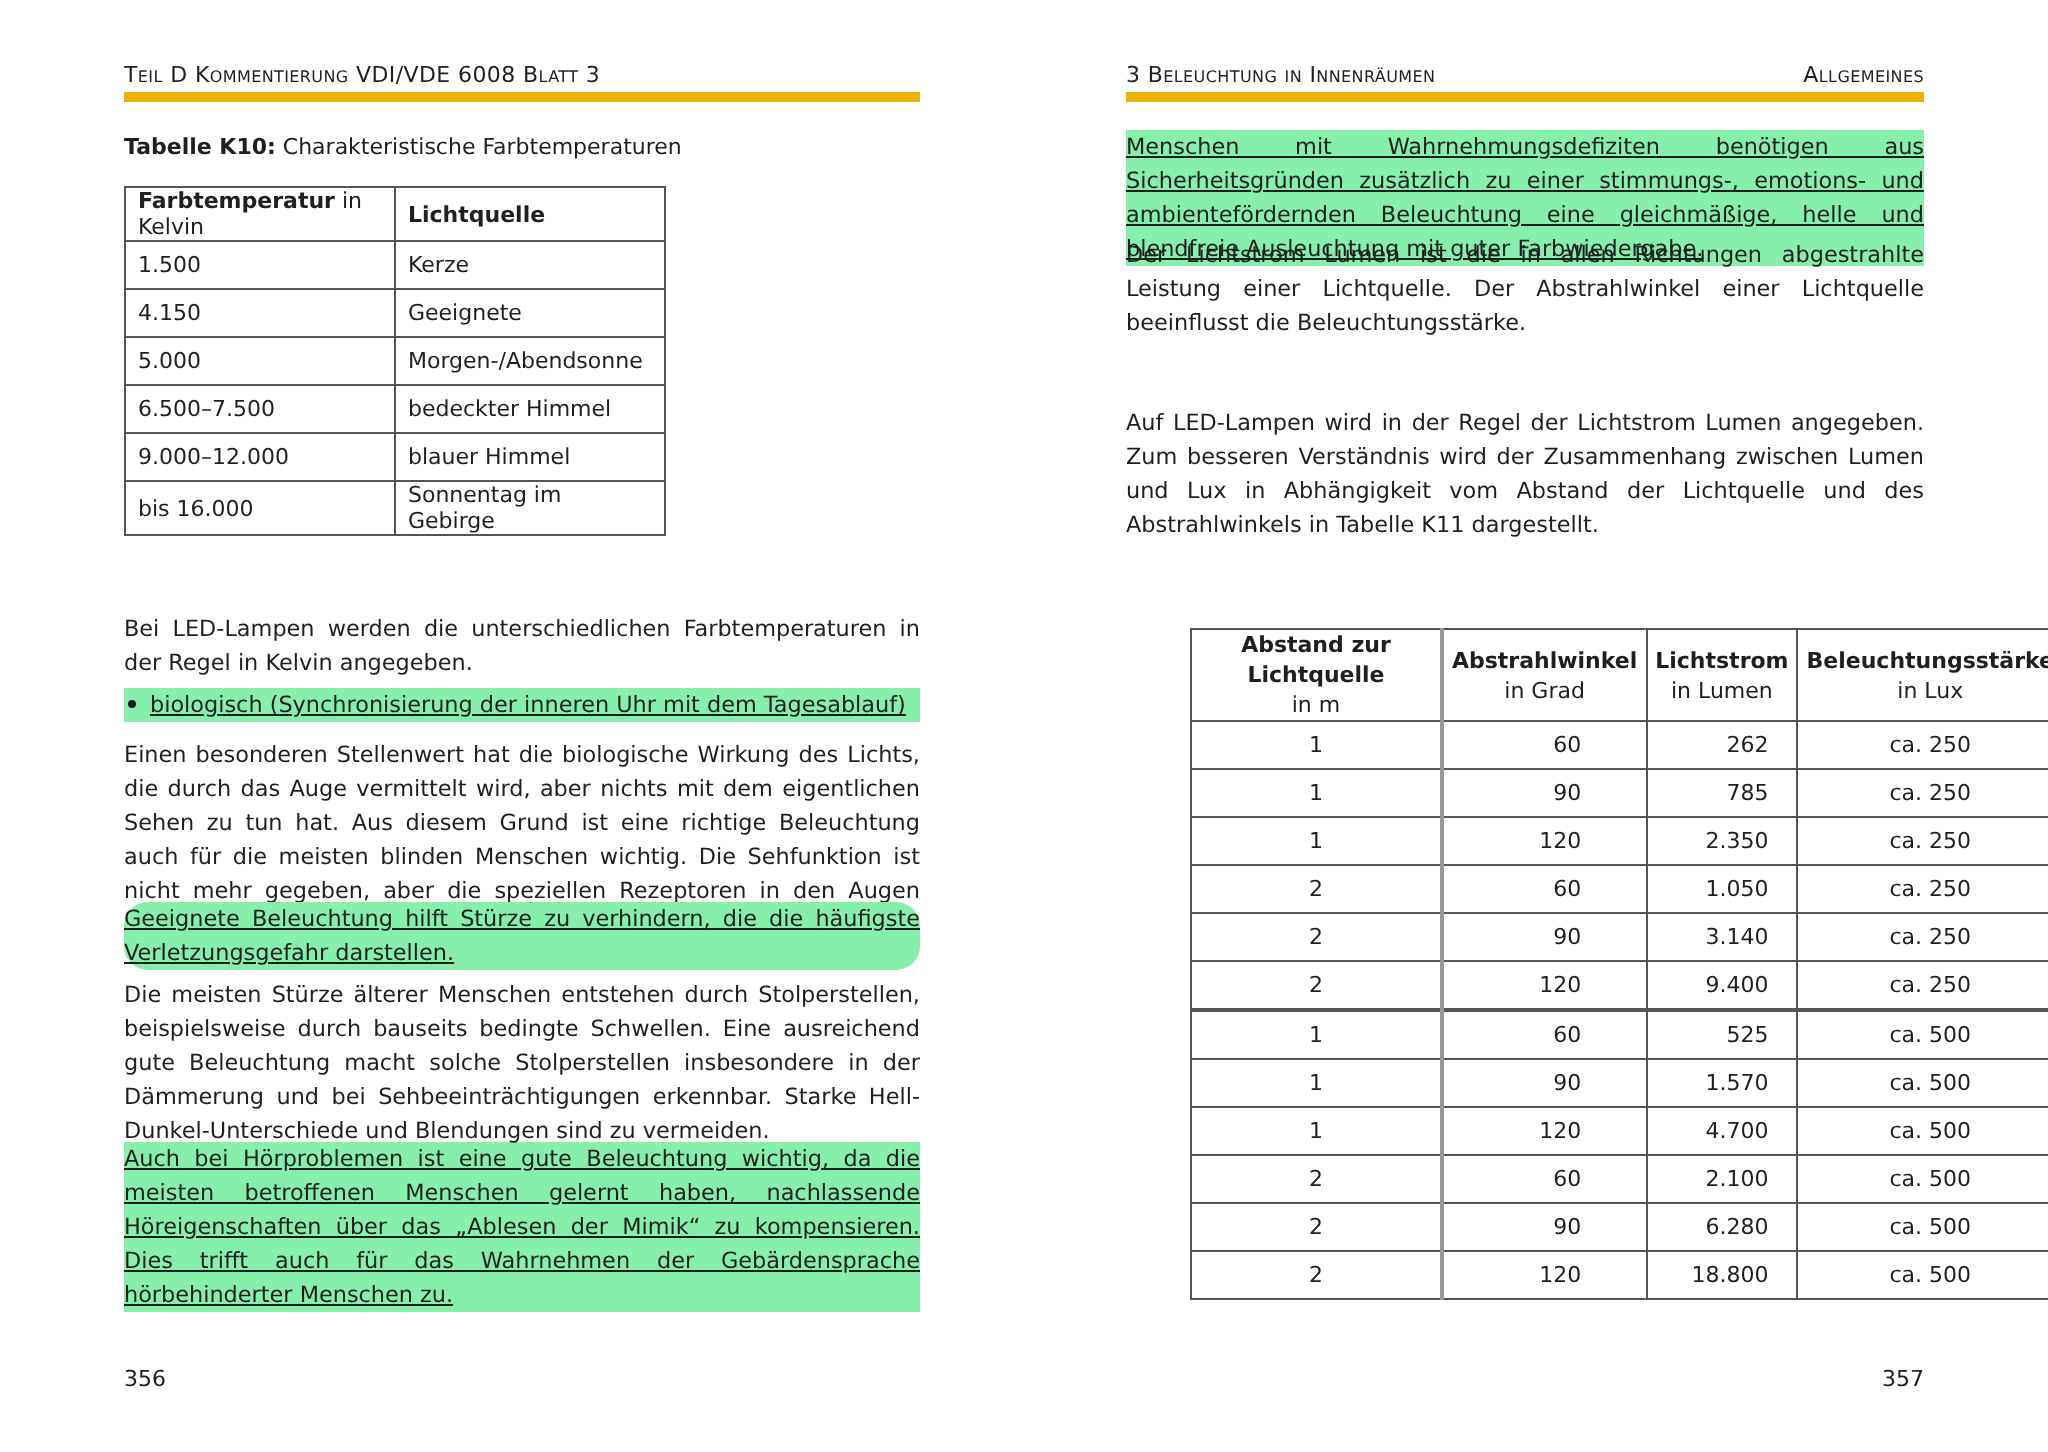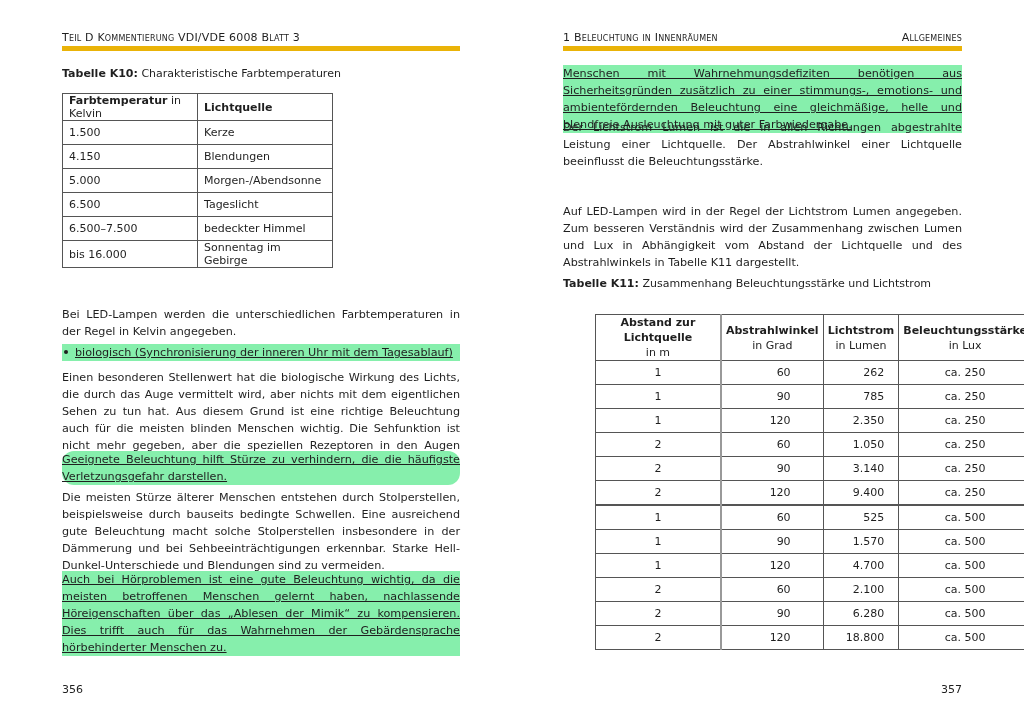--- a/index.html
+++ b/index.html
@@ -57,35 +57,35 @@
         <tr>
       <th><b>Farbtemperatur</b><span> in Kelvin</span></th>
       <th><b>Lichtquelle</b></th>
     </tr>
     <tr>
           <td>1.500</td>
           <td>Kerze</td>
         </tr>
     <tr>
           <td>4.150</td>
-          <td>Blendungen</td>
+          <td>Geeignete</td>
         </tr>
     <tr>
           <td>5.000</td>
           <td>Morgen-/Abendsonne</td>
         </tr>
     <tr>
-          <td>6.500</td>
-          <td>Tageslicht</td>
-        </tr>
-    <tr>
           <td>6.500–7.500</td>
           <td>bedeckter Himmel</td>
         </tr>
     <tr>
+          <td>9.000–12.000</td>
+          <td>blauer Himmel</td>
+        </tr>
+    <tr>
           <td>bis 16.000</td>
           <td>Sonnentag im Gebirge</td>
         </tr>
   </tbody>
     </table>
 
   <div class="block" style="top:306px;">
     <p class="body">Bei LED-Lampen werden die unterschiedlichen Farbtemperaturen in der Regel in Kelvin angegeben.</p>
   </div>
   <div class="block shade" style="top:344px;">
@@ -102,37 +102,34 @@
   </div>
   <div class="block" style="top:489px;">
     <p class="body">Die meisten Stürze älterer Menschen entstehen durch Stolperstellen, beispielsweise durch bauseits bedingte Schwellen. Eine ausreichend gute Beleuchtung macht solche Stolperstellen insbesondere in der Dämmerung und bei Sehbeeinträchtigungen erkennbar. Starke Hell-Dunkel-Unterschiede und Blendungen sind zu vermeiden.</p>
   </div>
 
   <div class="page-number" style="left:0;">356</div>
 </div>
 
 <div class="page right">
   <div class="running-head">
-    <span>1 Beleuchtung in Innenräumen</span>
+    <span>3 Beleuchtung in Innenräumen</span>
     <span>Allgemeines</span>
   </div>
 
   <div class="block shade" style="top:65px;">
     <p class="body">Menschen mit Wahrnehmungsdefiziten benötigen aus Sicherheitsgründen zusätzlich zu einer stimmungs-, emotions- und ambientefördernden Beleuchtung eine gleichmäßige, helle und blendfreie Ausleuchtung mit guter Farbwiedergabe.</p>
   </div>
   <div class="block" style="top:119px;">
     <p class="body">Der Lichtstrom Lumen ist die in allen Richtungen abgestrahlte Leistung einer Lichtquelle. Der Abstrahlwinkel einer Lichtquelle beeinflusst die Beleuchtungsstärke.</p>
   </div>
   <div class="block" style="top:203px;">
     <p class="body">Auf LED-Lampen wird in der Regel der Lichtstrom Lumen angegeben. Zum besseren Verständnis wird der Zusammenhang zwischen Lumen und Lux in Abhängigkeit vom Abstand der Lichtquelle und des Abstrahlwinkels in Tabelle K11 dargestellt.</p>
   </div>
 
-  <div class="caption" style="top:277px;left:0;">
-    <b>Tabelle K11:</b><span> Zusammenhang Beleuchtungsstärke und Lichtstrom</span>
-  </div>
 
   <table class="k11">
     <tbody>
         <tr>
       <th><b>Abstand zur Lichtquelle</b><span>in m</span></th>
       <th><b>Abstrahlwinkel</b><span>in Grad</span></th>
       <th><b>Lichtstrom</b><span>in Lumen</span></th>
       <th><b>Beleuchtungsstärke</b><span>in Lux</span></th>
     </tr>
     <tr>

